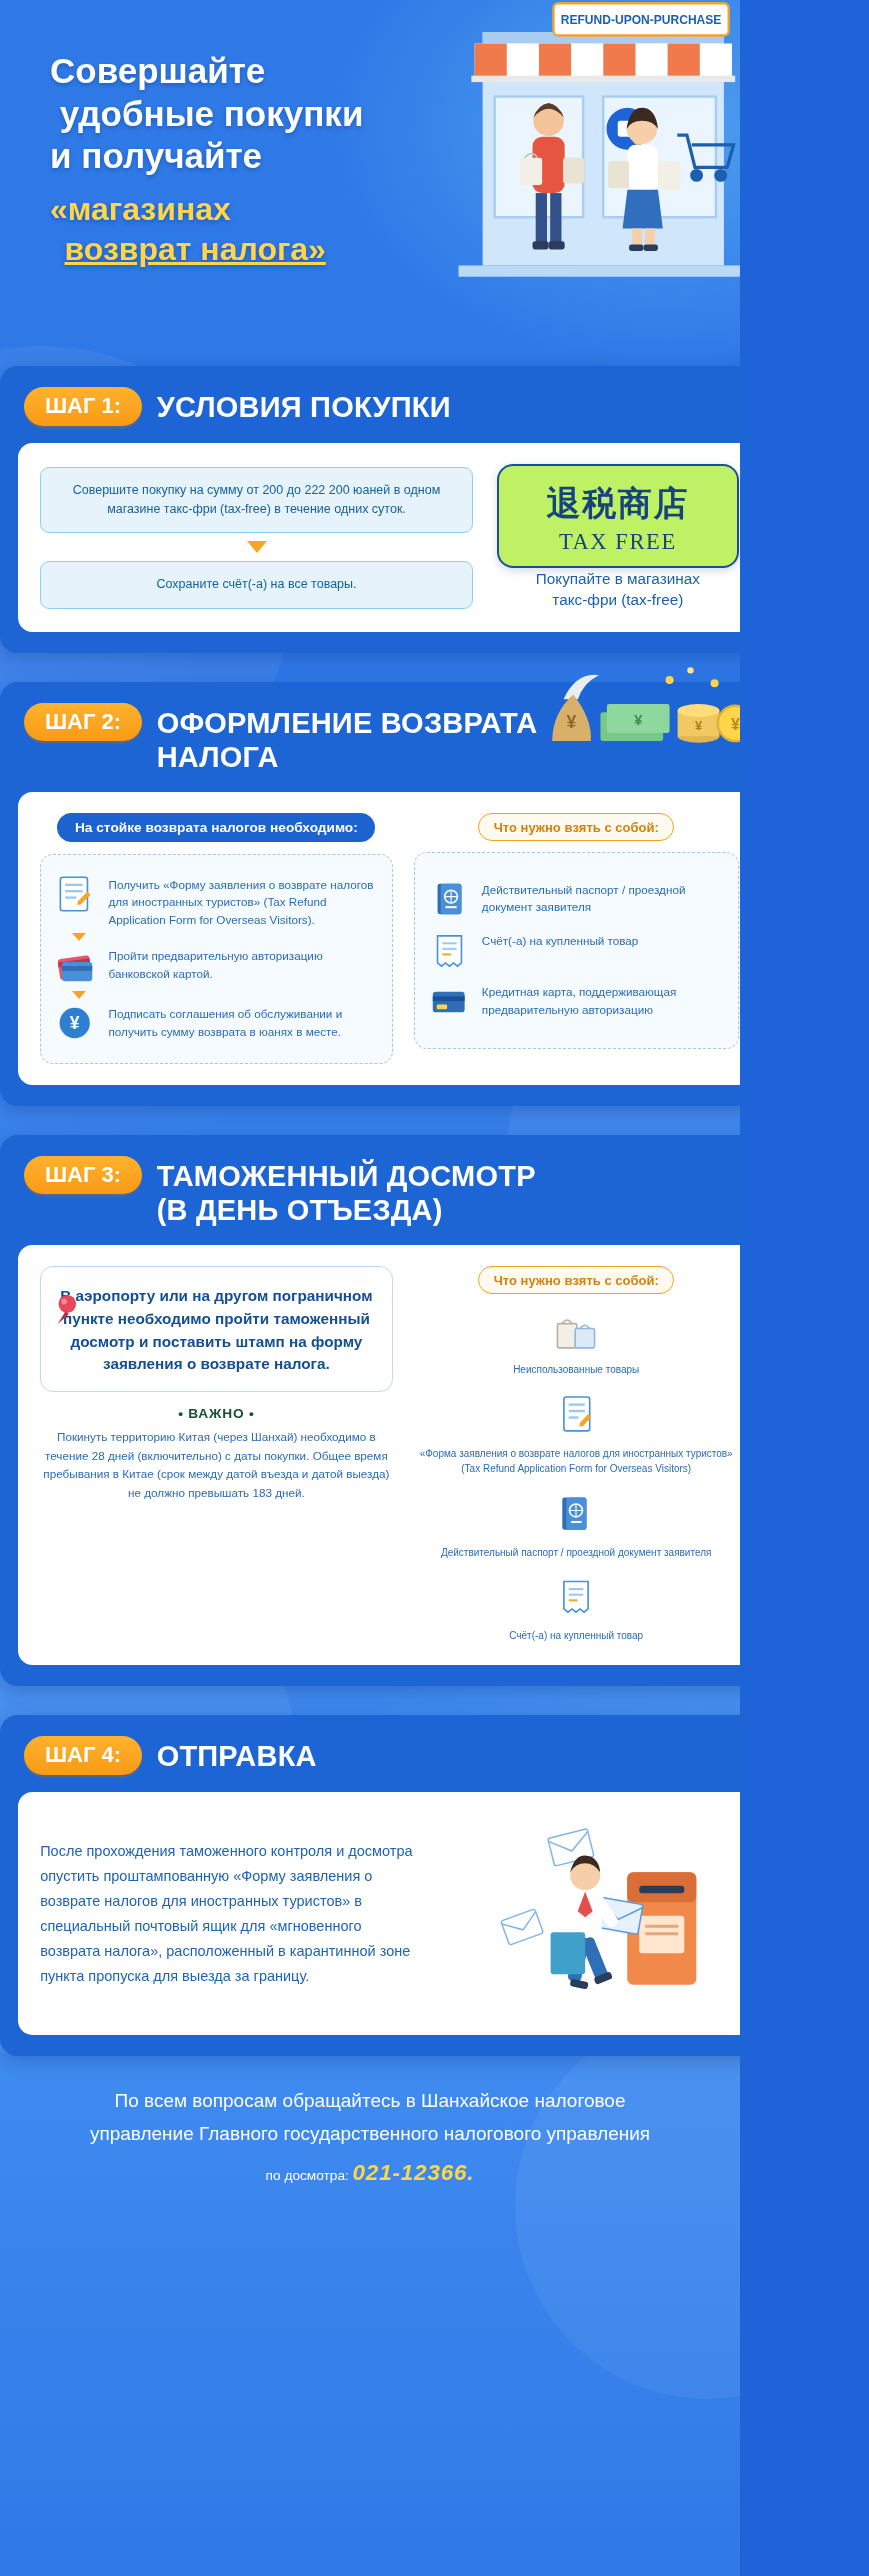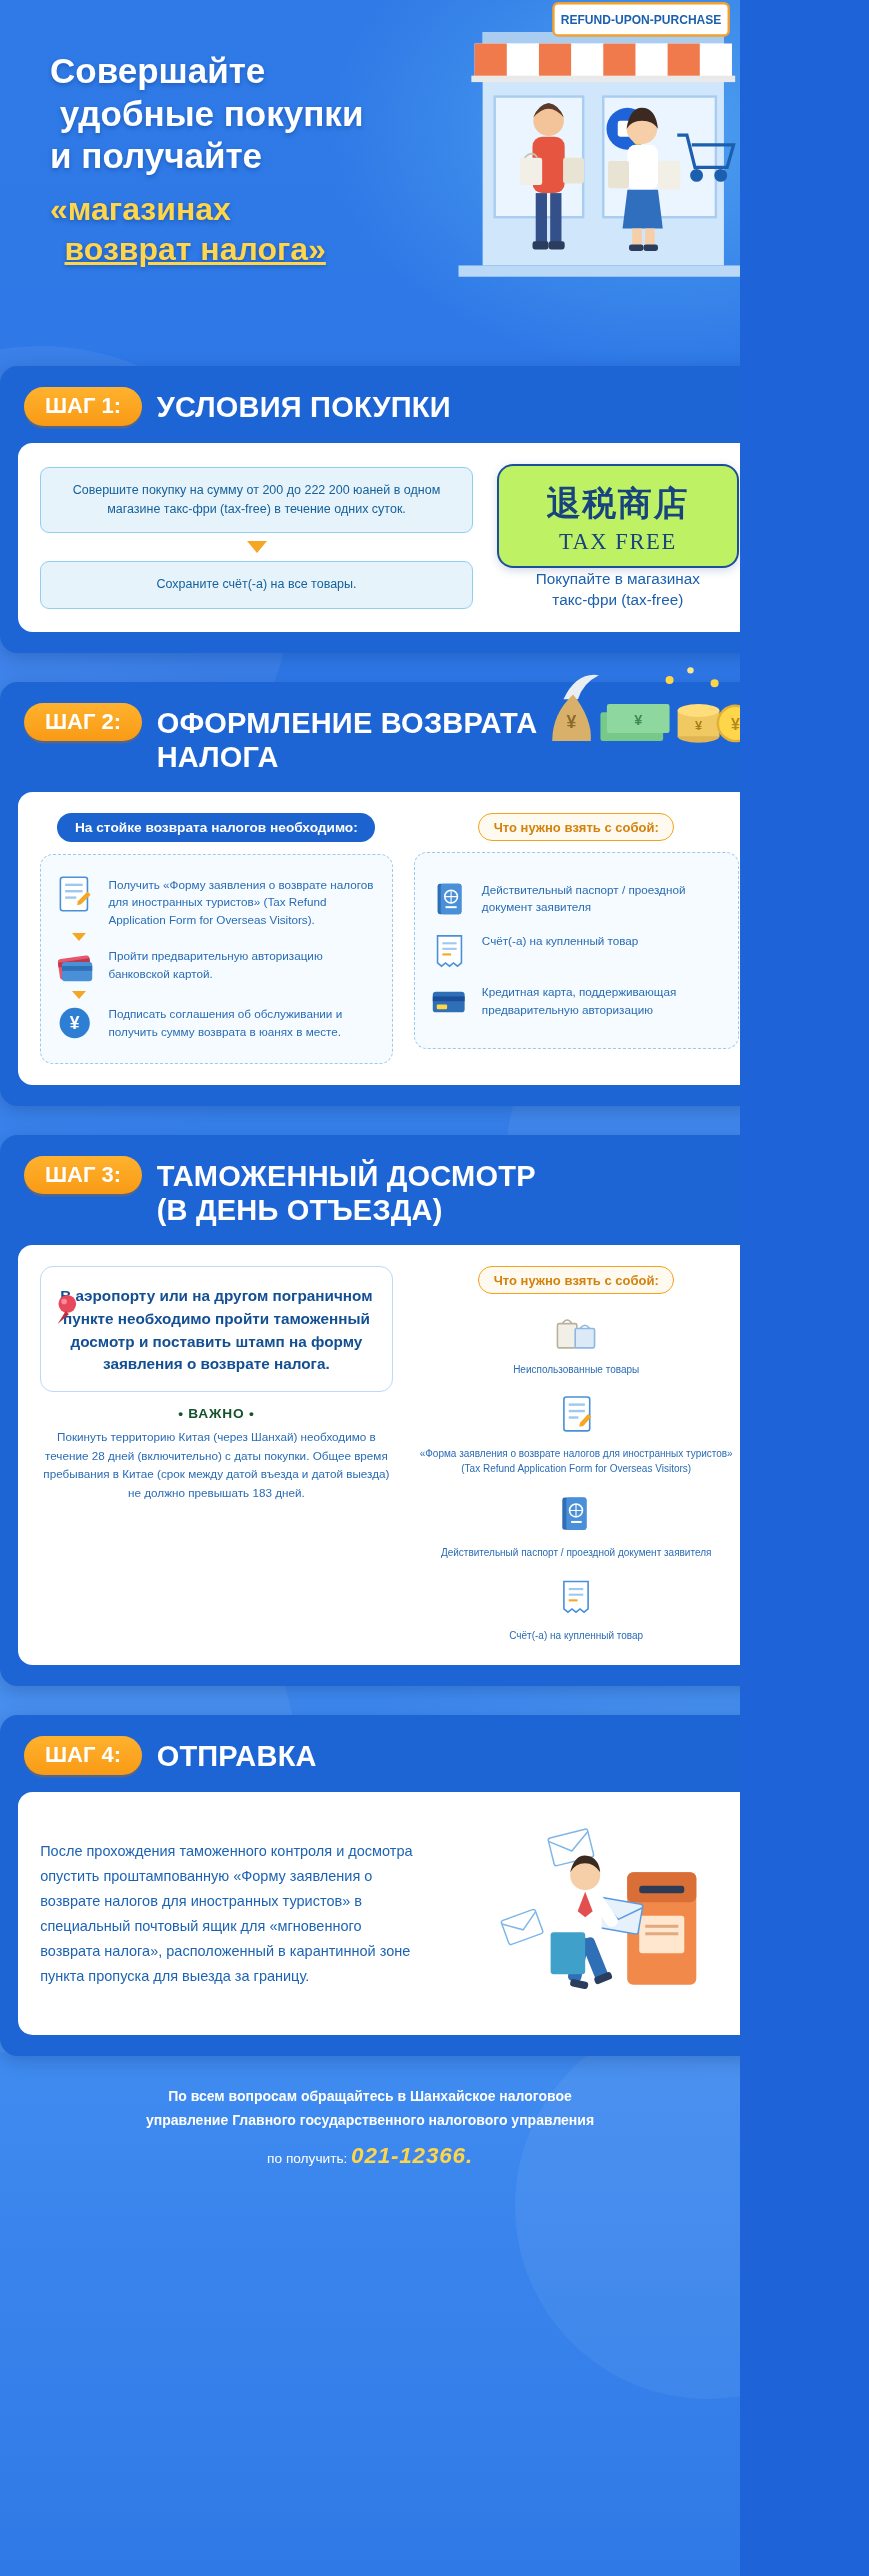--- a/index.html
+++ b/index.html
@@ -198,21 +198,21 @@
   .s4-text { flex: 1 1 56%; color: #1d63b5; font-size: 14.5px; line-height: 1.72; }
   .s4-art { flex: 1 1 44%; height: 201px; position: relative; }
 
   
   .footer {
     margin: 13px auto 0 auto;
     width: 725px;
     text-align: center;
     padding-bottom: 32px;
   }
-  .footer .ft1 { color: #ffffff; font-size: 14px; line-height: 1.7; font-weight: bold; }
+  .footer .ft1 { color: #ffffff; font-size: 19px; line-height: 1.7; font-weight: normal; }
   .footer .ft2 { color: #ffffff; font-size: 13.7px; margin-top: 8px; display: inline-block; }
   .footer .phone { color: #ffd54a; font-size: 22.5px; font-weight: bold; font-style: italic; letter-spacing: 0.8px; }
 </style>
 </head>
 <body>
 
 <div class="page">
   <div class="blob b1"></div>
   <div class="blob b2"></div>
   <div class="blob b3"></div>
@@ -570,18 +570,18 @@
           </svg>
         </div>
       </div>
     </div>
   </div>
 
   <div class="footer">
     <div class="ft1">По всем вопросам обращайтесь в Шанхайское налоговое</div>
     <div class="ft1">управление Главного государственного налогового управления</div>
     <div style="margin-top:9.7px;">
-      <span class="ft2">по получить:</span>
+      <span class="ft2">по досмотра:</span>
       <span class="phone">021-12366</span><span class="phone">.</span>
     </div>
   </div>
 </div>
 
 
 </body></html>

